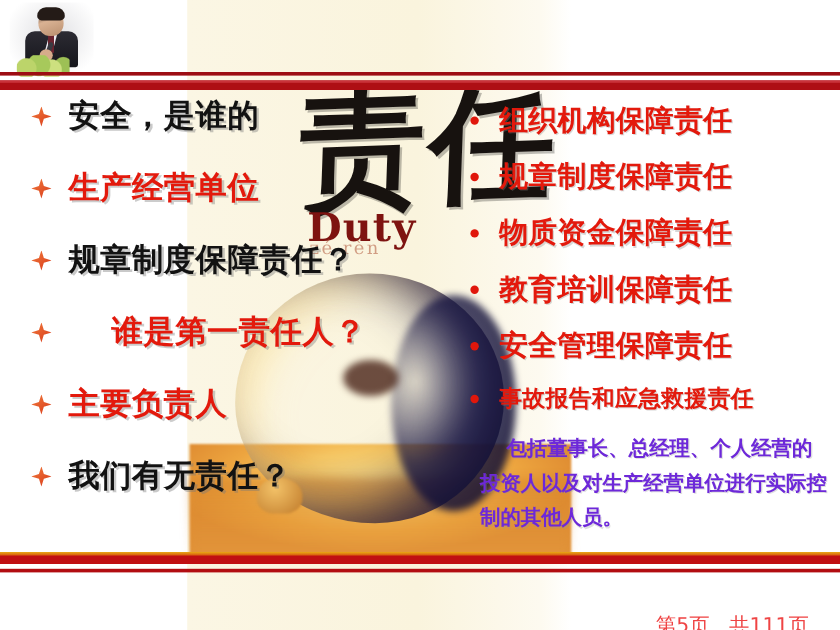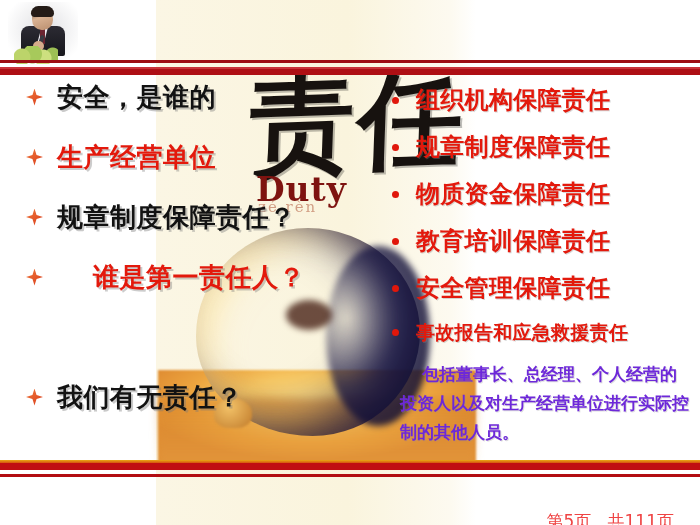--- a/index.html
+++ b/index.html
@@ -214,20 +214,24 @@
     <div class="l-item" style="top:128px;">
       <span class="star"></span>
       <span class="l-text black">规章制度保障责任？</span>
     </div>
 
     <div class="l-item" style="top:188px;gap:36px;">
       <span class="star"></span>
       <span class="l-text red">谁是第一责任人？</span>
     </div>
 
+    <div class="l-item" style="top:248px;">
+      <span class="star"></span>
+      <span class="l-text red">主要负责人</span>
+    </div>
 
     <div class="l-item" style="top:308px;">
       <span class="star"></span>
       <span class="l-text black">我们有无责任？</span>
     </div>
   </div>
 
   <div class="col-right">
 
     <div class="r-item" style="top:12px;">

